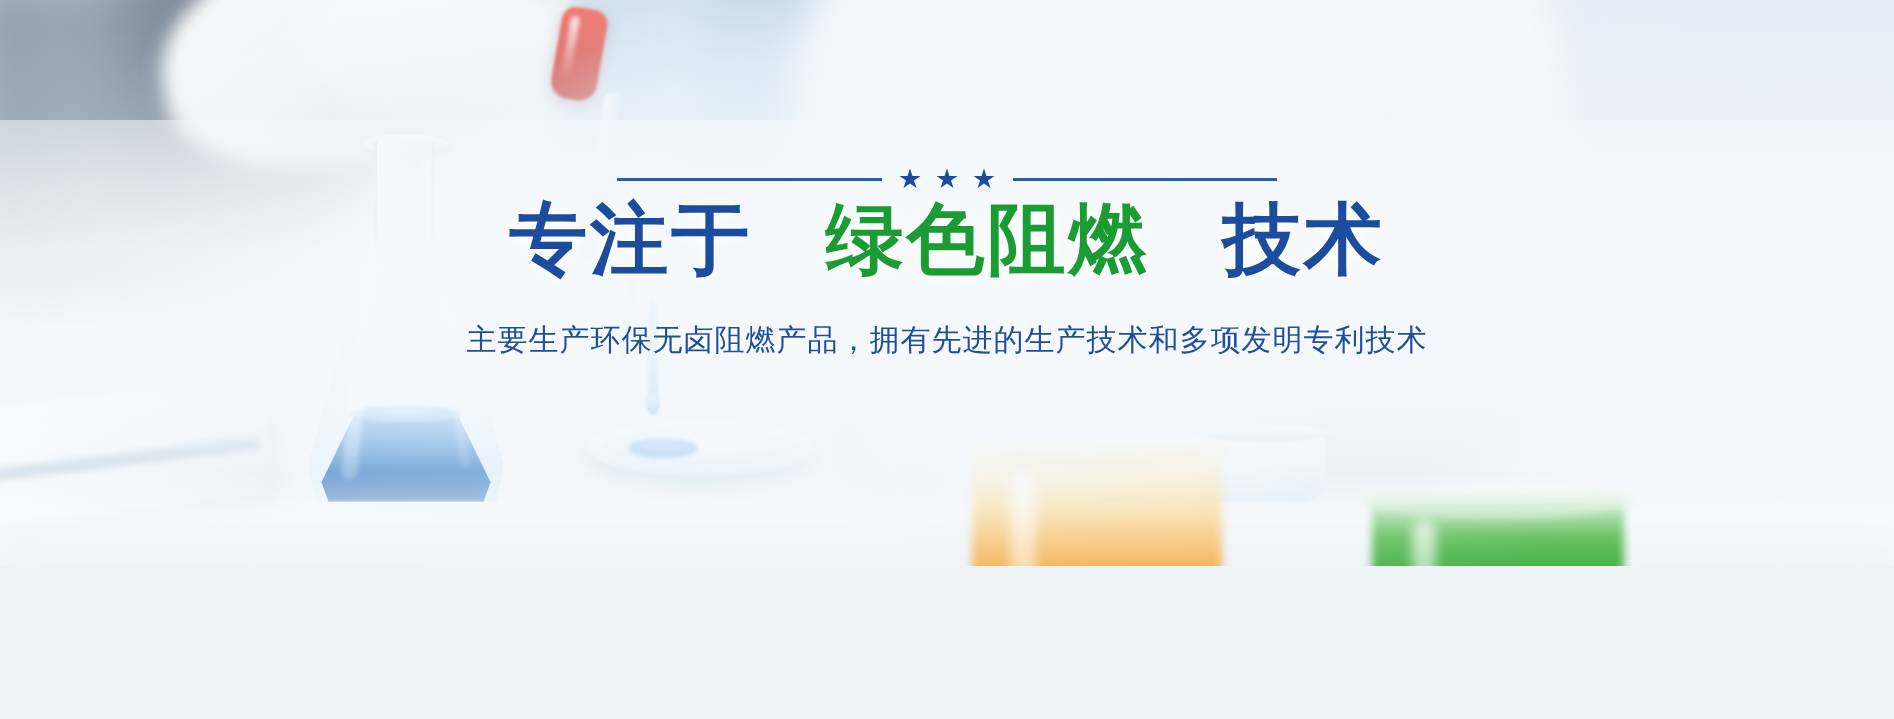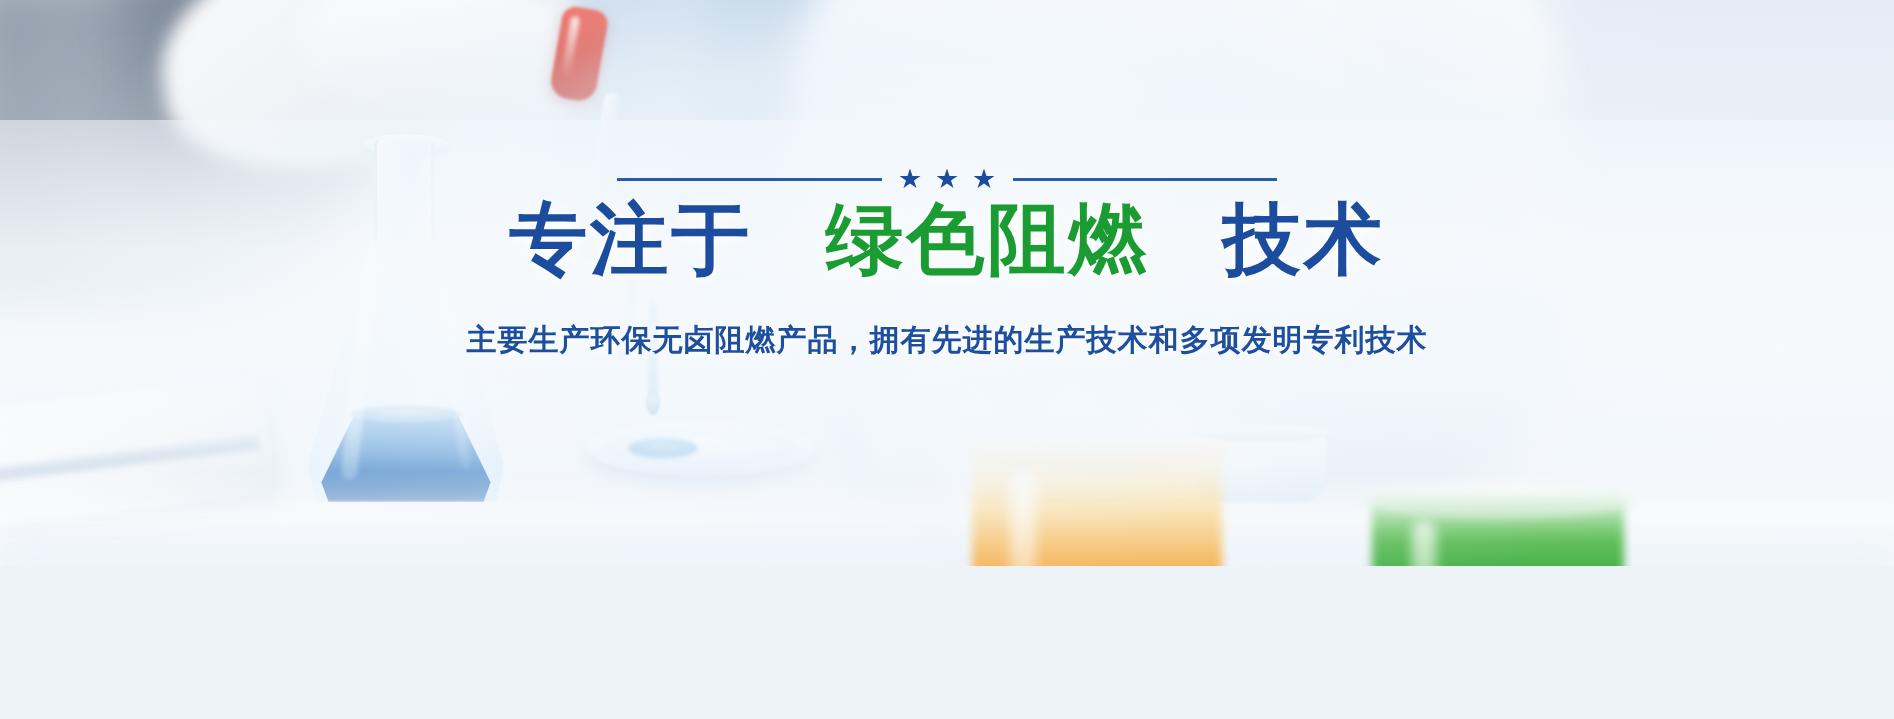--- a/index.html
+++ b/index.html
@@ -358,21 +358,21 @@
     font-weight:bold;
     letter-spacing:1.4px;
     color:#24519c;
     white-space:nowrap;
     text-shadow:0 1px 8px rgba(255,255,255,.9);
   }
 
   .tagline-cn {
     margin-top:42px;
     font-size:30px;
-    font-weight:bold;
+    font-weight:normal;
     letter-spacing:1px;
     color:#1d4f9e;
     white-space:nowrap;
     text-shadow:0 2px 9px rgba(255,255,255,.95), 0 0 18px rgba(255,255,255,.8);
   }
 </style>
 </head>
 <body>
 
 <div class="banner">

